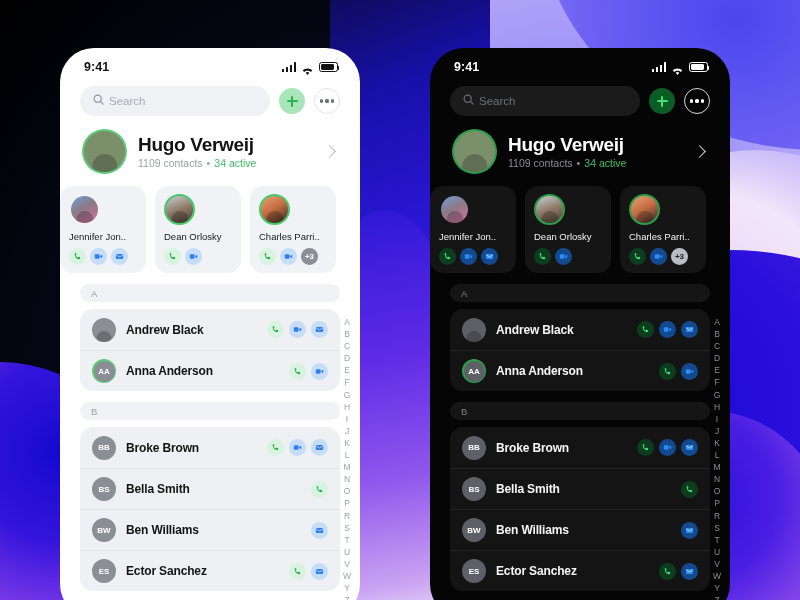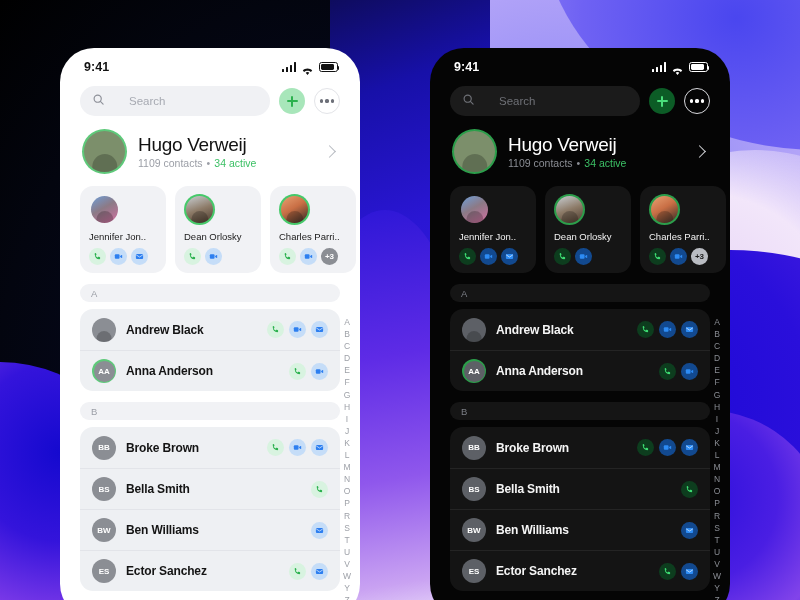--- a/index.html
+++ b/index.html
@@ -81,46 +81,46 @@
   .sig i:nth-child(3){height:7.5px;} .sig i:nth-child(4){height:10px;}
   .wifi { position:relative; width:13px; height:10px; }
   .batt { width:19px; height:10px; border-radius:2.6px; position:relative; padding:1.4px; }
   .batt::after{ content:""; position:absolute; right:-2.4px; top:3px; width:1.7px; height:4px; border-radius:0 1px 1px 0; }
   .batt span{ display:block; height:100%; width:88%; border-radius:1.4px; }
 
   
   .searchrow { display:flex; align-items:center; gap:9px; padding:6px 20px 0 20px; }
   .searchbox {
     flex:1; height:30px; border-radius:15px; display:flex; align-items:center;
-    gap:24px; padding:0 12px;
+    gap:4px; padding:0 12px;
   }
   .search-ph { font-size:11.5px; }
   .rbtn { width:26px; height:26px; border-radius:50%; flex:0 0 auto;
           display:flex; align-items:center; justify-content:center; }
   .plus { position:relative; width:11px; height:11px; }
   .plus::before,.plus::after{ content:""; position:absolute; border-radius:1px; }
   .plus::before{ left:0; top:4.6px; width:11px; height:1.8px; }
   .plus::after{ top:0; left:4.6px; width:1.8px; height:11px; }
   .dots { display:flex; gap:2px; }
   .dots i { width:3.2px; height:3.2px; border-radius:50%; display:block; }
 
   
   .profile { display:flex; align-items:center; gap:11px; padding:13px 20px 12px 22px; }
   .pf-av { width:45px; height:45px; border-radius:50%; padding:2px; flex:0 0 auto; }
   .pf-av div { width:100%; height:100%; border-radius:50%; overflow:hidden; position:relative;
                background:#7c8f6b; }
   .pf-txt { flex:1; min-width:0; }
-  .pf-name { font-size:19px; font-weight:normal; letter-spacing:-0.3px; line-height:1.15; }
+  .pf-name { font-size:19px; font-weight:bold; letter-spacing:-0.3px; line-height:1.15; }
   .pf-sub { font-size:10.5px; margin-top:1px; }
   .pf-sub .act { font-weight:normal; }
   .chev { width:9px; height:9px; border-right:1.8px solid; border-top:1.8px solid;
           transform:rotate(45deg); margin-right:6px; flex:0 0 auto; }
 
   
-  .cards-wrap { overflow:hidden; padding-left:20px; }
+  .cards-wrap { overflow:hidden; }
   .cards { display:flex; gap:9px; }
   .card { width:86px; flex:0 0 auto; border-radius:13px; padding:8px 8px 8px 9px; }
   .card-av { width:31px; height:31px; border-radius:50%; padding:1.6px; }
   .card-av div { width:100%; height:100%; border-radius:50%; overflow:hidden; position:relative; }
   .card-name { font-size:9.5px; margin:6px 0 6px; white-space:nowrap; overflow:hidden; }
   .card-acts { display:flex; gap:4px; }
   .ab { width:17px; height:17px; border-radius:50%; display:flex; align-items:center; justify-content:center; }
   .ab.more { font-size:8px; font-weight:bold; color:#fff; }
 
   

